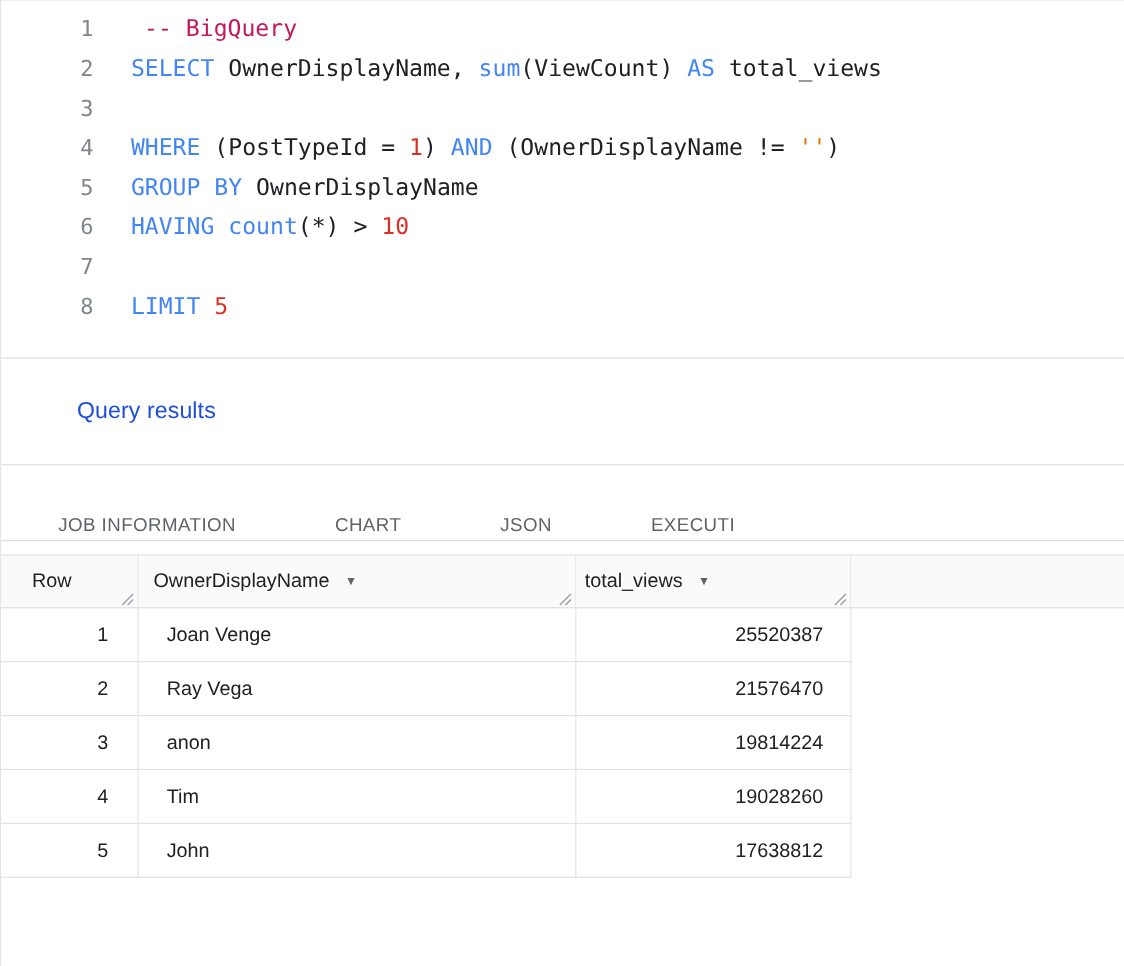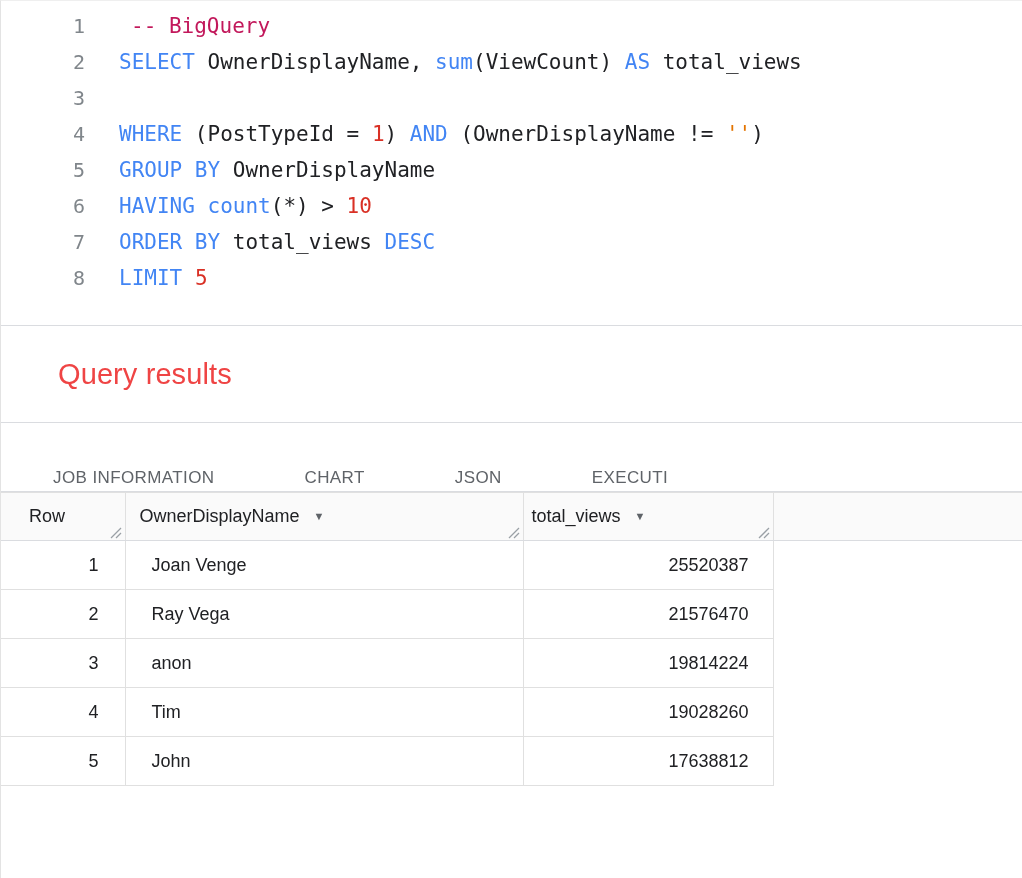--- a/index.html
+++ b/index.html
@@ -27,39 +27,39 @@
   .tok-comment { color: var(--color-comment, #c2185b); margin-left: 12px; }
   .tok-num     { color: var(--color-number, #d93025); }
   .tok-str     { color: var(--color-string, #e37400); }
 
   
   .results-title-bar {
     height: 97px; border-bottom: 1px solid #dadce0;
     display: flex; align-items: center; padding-left: 57px; box-sizing: border-box;
   }
   .results-title-bar h1 {
-    margin: 0; font-size: 29px; font-weight: 400; color: #ef4444; letter-spacing: 0.1px;
+    margin: 12px; font-size: 21px; font-weight: 400; color: #1d4ed8; letter-spacing: 0.1px;
   }
 
   
   .tabs {
     height: 68px; border-bottom: 1px solid #dadce0;
     display: flex; align-items: flex-end; padding-left: 7px;
     overflow: hidden; white-space: nowrap;
   }
   .tab {
     display: flex; align-items: center; padding: 0 45px;
     font-size: 17px; font-weight: 500; letter-spacing: 0.4px;
     color: #5f6368; cursor: pointer; box-sizing: border-box;
     border-bottom: 3px solid transparent;
   }
   .tab.active { color: var(--color-accent, #1a73e8); border-bottom-color: var(--color-accent, #1a73e8); }
 
   
-  .grid-wrap { margin-top: 0; }
+  .grid-wrap { margin-top: 12px; }
   table.grid { border-collapse: collapse; width: 100%; font-size: 18px; color: #202124; table-layout: fixed; }
   .grid th {
     height: 48px; background: #fafafa; font-weight: 500; text-align: left;
     border-top: 1px solid #e0e0e0; border-bottom: 1px solid #dadce0;
     position: relative; box-sizing: border-box; color: #202124;
   }
   .grid th:not(.filler) { border-right: 1px solid #e0e0e0; }
   .grid th:nth-child(1) { width: 124px; padding-left: 28px; }
   .grid th:nth-child(2) { width: 398px; padding-left: 14px; }
   .grid th:nth-child(3) { width: 250px; padding-left: 8px; }
@@ -105,21 +105,20 @@
         <div class="code-line">
           <span class="line-num">5</span>
           <span class="line-code"><span class="tok-kw">GROUP BY</span><span class="tok-plain"> OwnerDisplayName</span></span>
         </div>
         <div class="code-line">
           <span class="line-num">6</span>
           <span class="line-code"><span class="tok-kw">HAVING</span><span class="tok-plain"> </span><span class="tok-kw">count</span><span class="tok-plain">(*) &gt; </span><span class="tok-num">10</span></span>
         </div>
         <div class="code-line">
           <span class="line-num">7</span>
-          <span class="line-code"><span class="tok-kw">ORDER BY</span><span class="tok-plain"> total_views </span><span class="tok-kw">DESC</span></span>
         </div>
         <div class="code-line">
           <span class="line-num">8</span>
           <span class="line-code"><span class="tok-kw">LIMIT</span><span class="tok-plain"> </span><span class="tok-num">5</span></span>
         </div>
       </div>
   </section>
 
   <section class="results-title-bar">
     <h1>Query results</h1>

